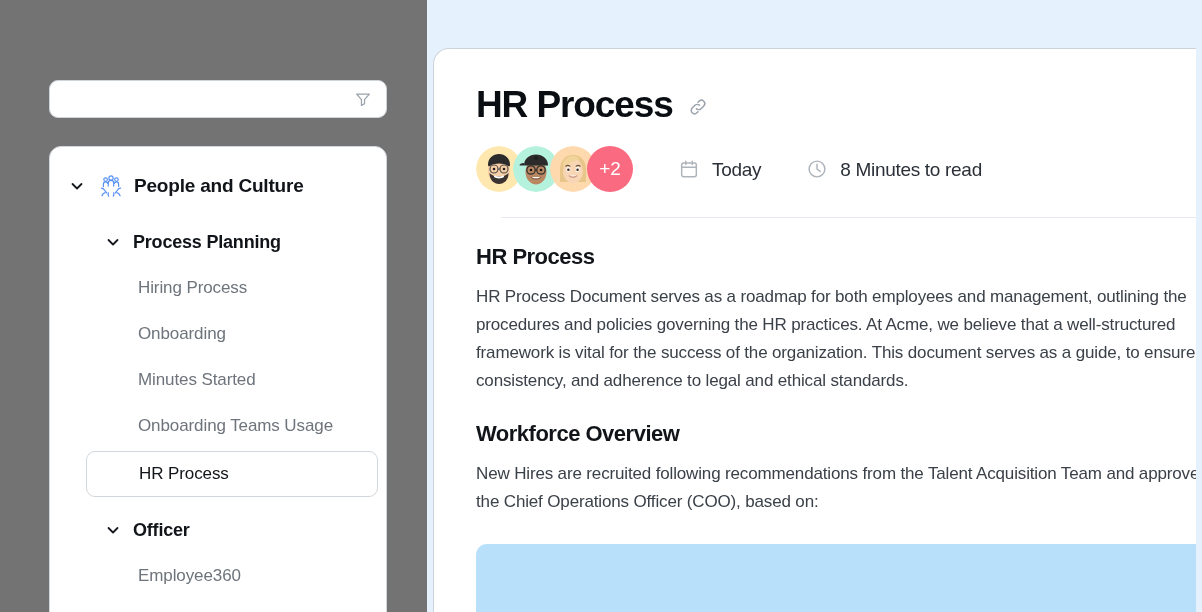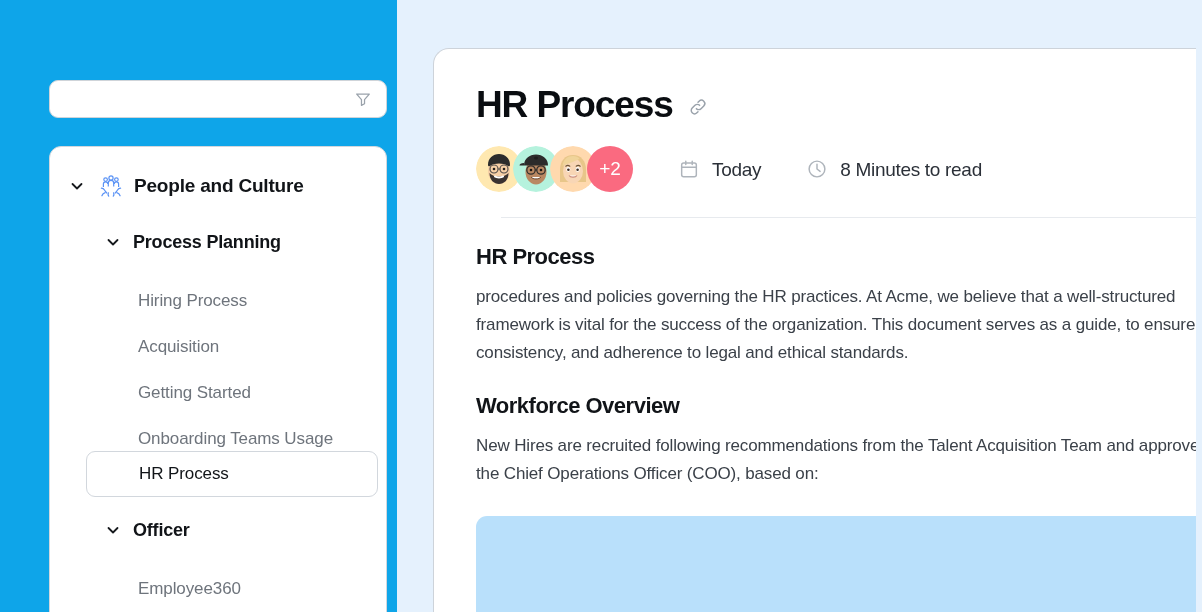--- a/index.html
+++ b/index.html
@@ -21,23 +21,23 @@
     width: 1202px;
     height: 612px;
     overflow: hidden;
   }
 
   
   .sidebar {
     position: absolute;
     left: 0;
     top: 0;
-    width: 397px;
+    width: 427px;
     height: 612px;
-    background: #0ea5e9;
+    background: #737373;
   }
 
   .search-box {
     position: absolute;
     left: 49px;
     top: 80px;
     width: 338px;
     height: 38px;
     background: #ffffff;
     border: 1px solid #cfd4d9;
@@ -129,21 +129,21 @@
     font-weight: bold;
     color: #111418;
     margin-left: 9px;
     letter-spacing: -0.2px;
   }
 
   .nav-leaf {
     padding-left: 88px;
     height: 46px;
     display: flex;
-    align-items: flex-end;
+    align-items: center;
   }
 
   .nav-leaf-label {
     font-size: 17px;
     color: #6e747c;
     letter-spacing: -0.1px;
   }
 
   .nav-leaf-selected {
     margin: 2px 10px 2px 36px;
@@ -359,24 +359,24 @@
             <path d="M3.5 6L8 10.5L12.5 6" stroke="#16191d" stroke-width="1.8" stroke-linecap="round" stroke-linejoin="round"></path>
           </svg>
         </span>
         <span class="nav-group-label">Process Planning</span>
       </div>
 
       <div class="nav-leaf">
         <span class="nav-leaf-label">Hiring Process</span>
       </div>
       <div class="nav-leaf">
-        <span class="nav-leaf-label">Acquisition</span>
+        <span class="nav-leaf-label">Onboarding</span>
       </div>
       <div class="nav-leaf">
-        <span class="nav-leaf-label">Getting Started</span>
+        <span class="nav-leaf-label">Minutes Started</span>
       </div>
       <div class="nav-leaf">
         <span class="nav-leaf-label">Onboarding Teams Usage</span>
       </div>
       <div class="nav-leaf-selected">
         <span class="nav-leaf-label">HR Process</span>
       </div>
 
       <div class="nav-row nav-group">
         <span class="chev">
@@ -489,20 +489,21 @@
 
       </div>
 
       <div class="divider"></div>
     </div>
 
     <div class="doc-body">
 
       <div class="h2">HR Process</div>
       <div class="para">
+        <span class="ln">HR Process Document serves as a roadmap for both employees and management, outlining the</span>
         <span class="ln">procedures and policies governing the HR practices. At Acme, we believe that a well-structured</span>
         <span class="ln">framework is vital for the success of the organization. This document serves as a guide, to ensure</span>
         <span class="ln">consistency, and adherence to legal and ethical standards.</span>
       </div>
 
       <div class="h2">Workforce Overview</div>
       <div class="para">
         <span class="ln">New Hires are recruited following recommendations from the Talent Acquisition Team and approved by</span>
         <span class="ln">the Chief Operations Officer (COO), based on:</span>
       </div>

